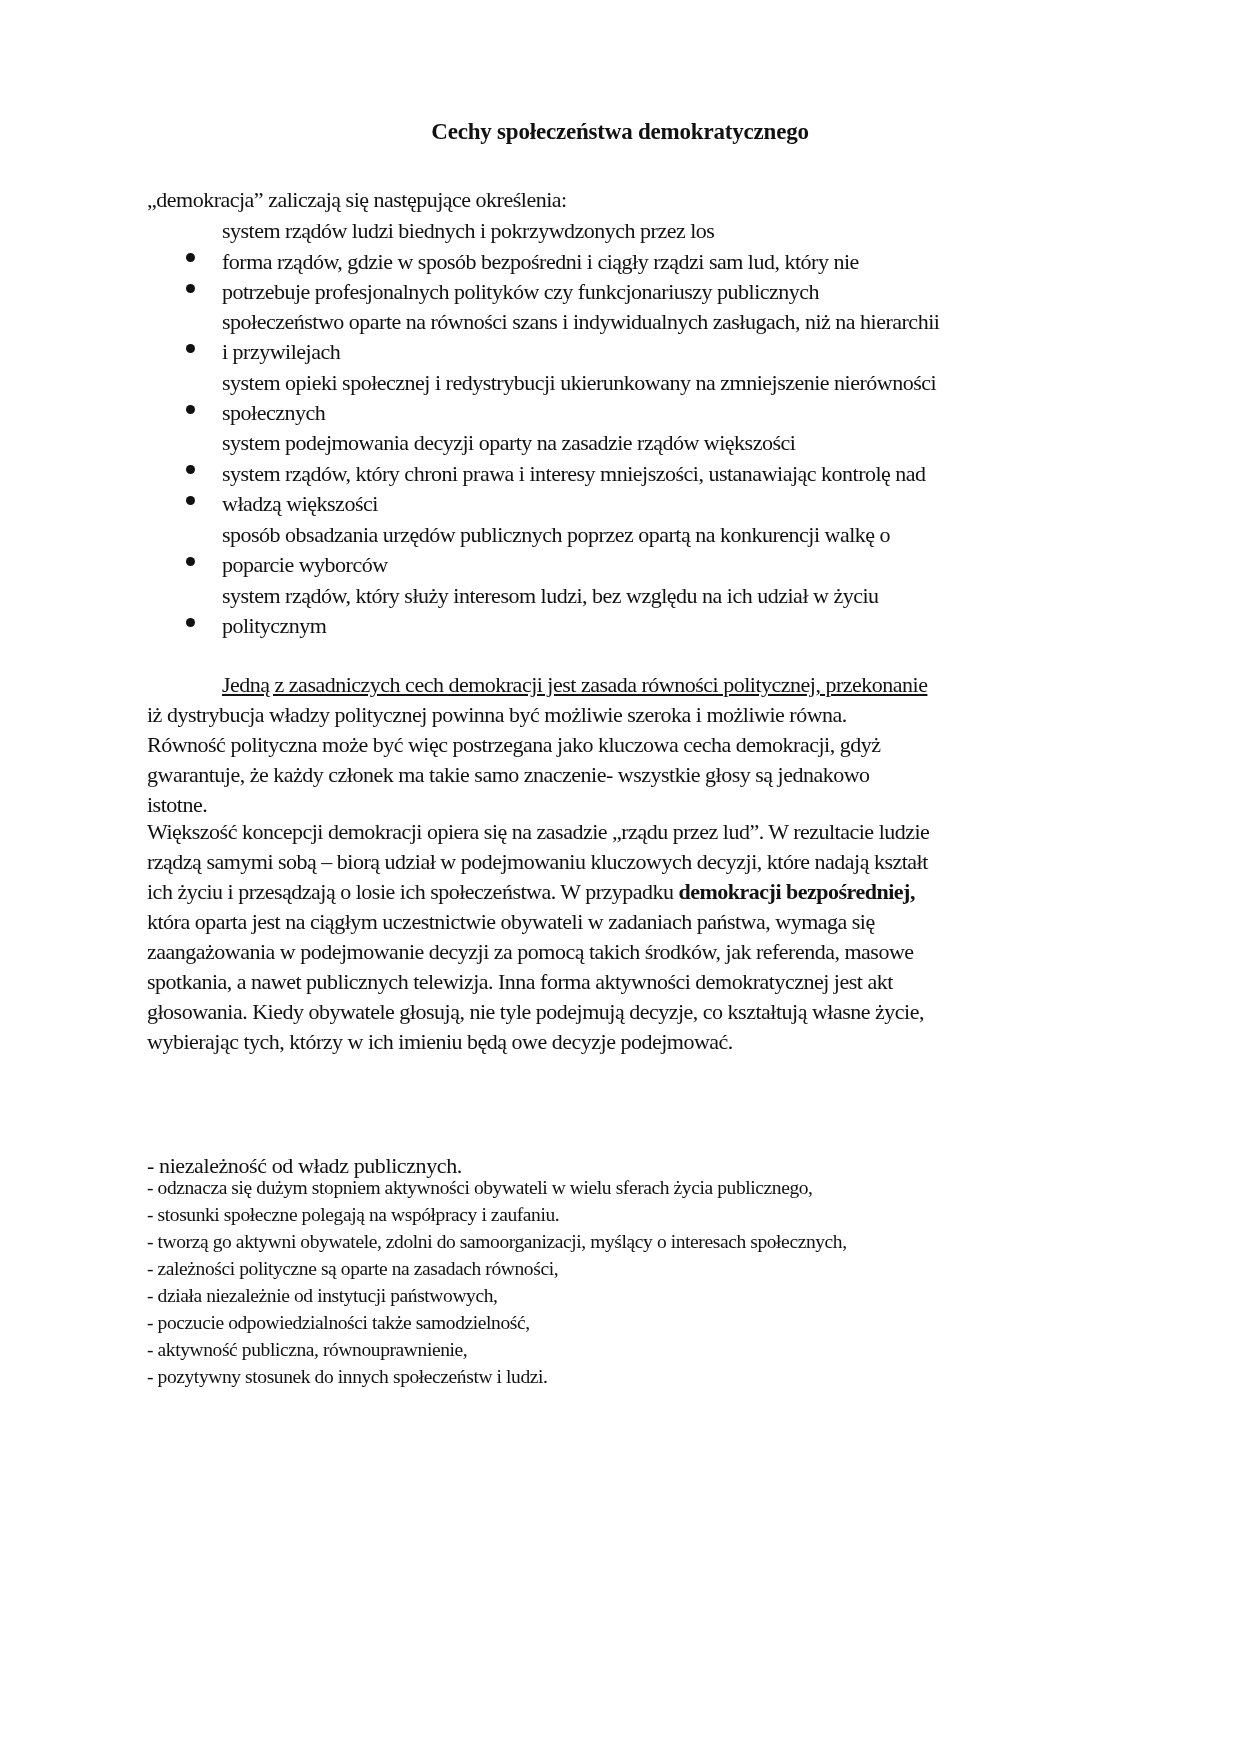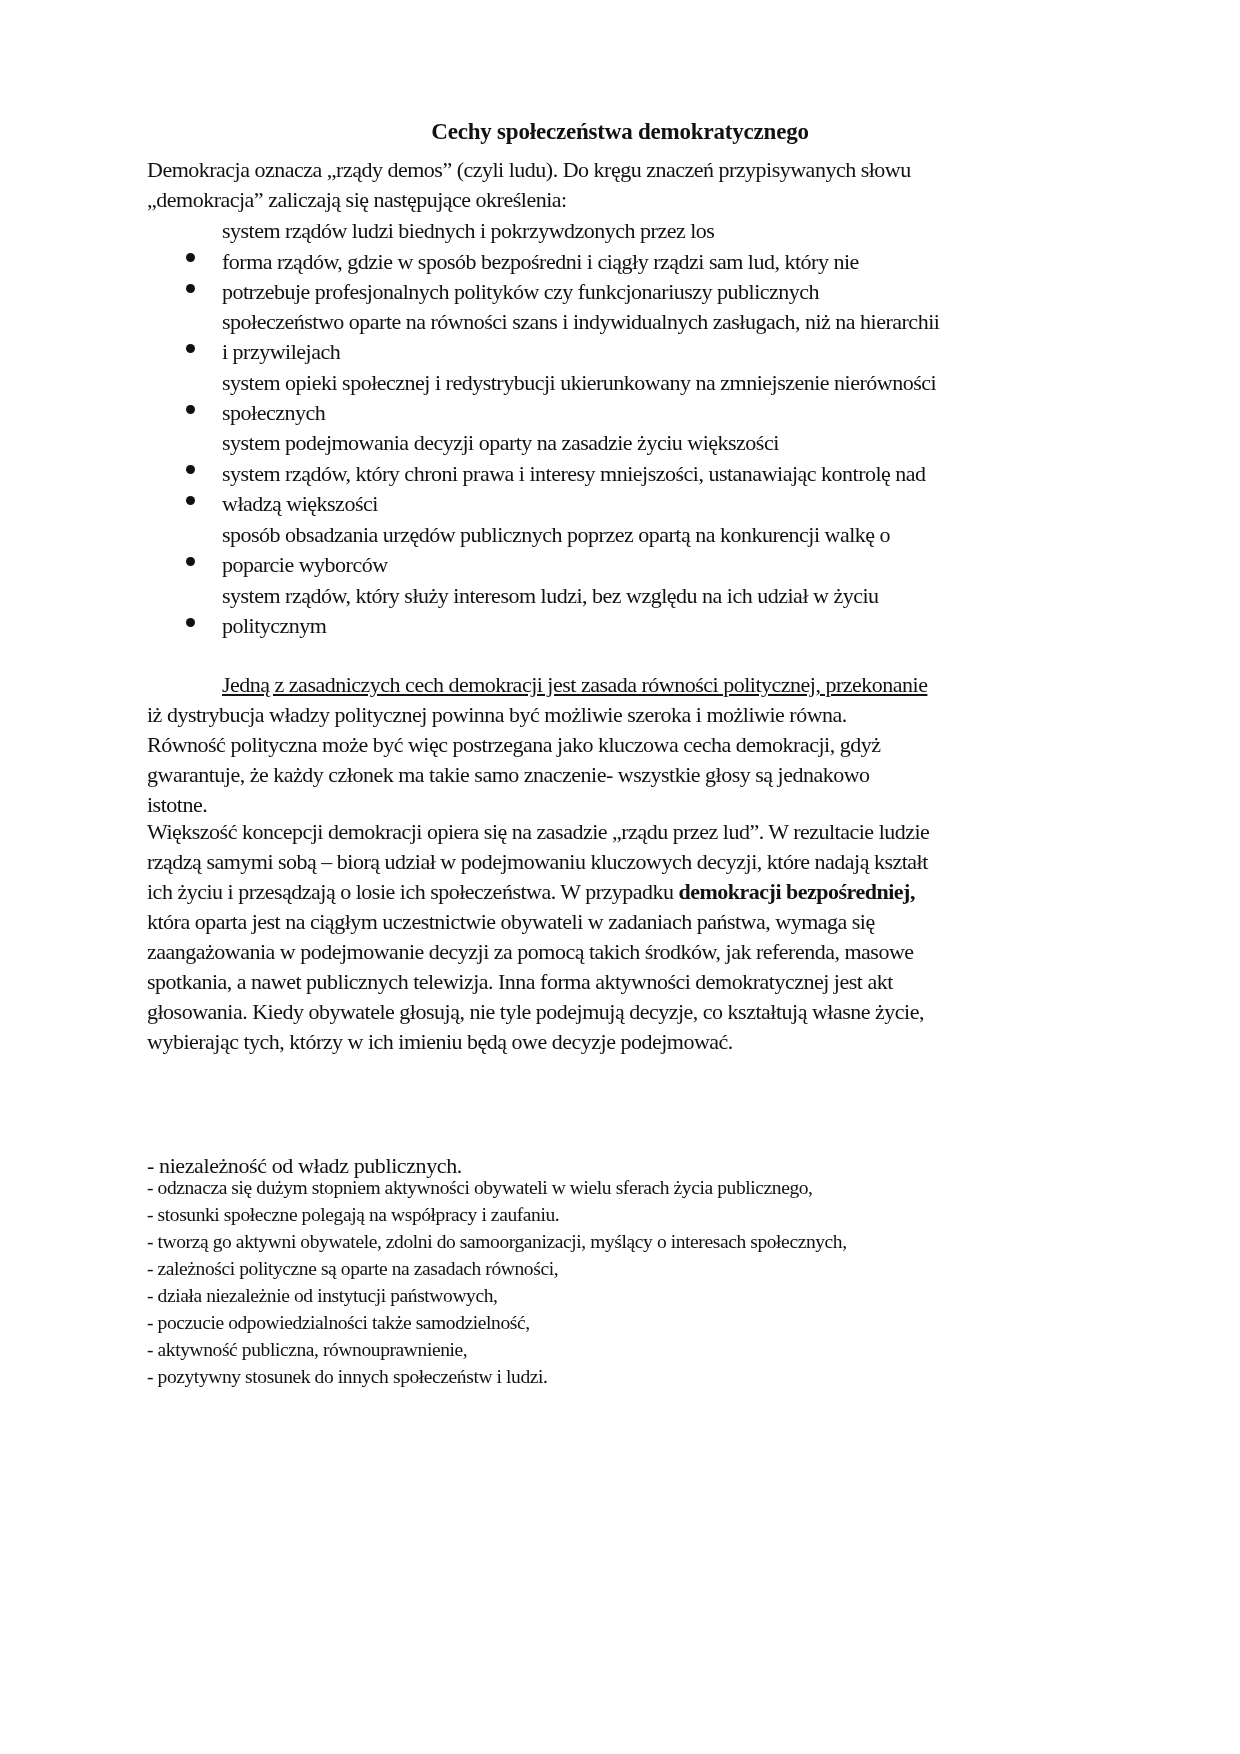--- a/index.html
+++ b/index.html
@@ -80,21 +80,20 @@
       margin-top: 7px;
     }
   </style>
 </head>
 <body>
 
 <div class="page">
 
   <div class="title">Cechy społeczeństwa demokratycznego</div>
 
-  <div class="line" style="top:155px">Demokracja oznacza „rządy demos” (czyli ludu). Do kręgu znaczeń przypisywanych słowu</div>
   <div class="line" style="top:185px">„demokracja” zaliczają się następujące  określenia:</div>
 
   <div>
     <div>
       <span class="bullet-dot" style="top:253px"></span>
       <div class="line bullet-text" style="top:216px">system rządów ludzi biednych i pokrzywdzonych przez los</div>
     </div>
     <div>
       <span class="bullet-dot" style="top:284px"></span>
       <div class="line bullet-text" style="top:247px">forma rządów, gdzie w sposób bezpośredni i ciągły rządzi sam lud, który nie</div>
@@ -105,21 +104,21 @@
       <div class="line bullet-text" style="top:307px">społeczeństwo oparte na równości szans i indywidualnych zasługach, niż na hierarchii</div>
       <div class="line bullet-text" style="top:337px">i przywilejach</div>
     </div>
     <div>
       <span class="bullet-dot" style="top:405px"></span>
       <div class="line bullet-text" style="top:368px">system opieki społecznej i redystrybucji ukierunkowany na zmniejszenie nierówności</div>
       <div class="line bullet-text" style="top:398px">społecznych</div>
     </div>
     <div>
       <span class="bullet-dot" style="top:465px"></span>
-      <div class="line bullet-text" style="top:428px">system podejmowania decyzji oparty na zasadzie życiu większości</div>
+      <div class="line bullet-text" style="top:428px">system podejmowania decyzji oparty na zasadzie rządów większości</div>
     </div>
     <div>
       <span class="bullet-dot" style="top:496px"></span>
       <div class="line bullet-text" style="top:459px">system rządów, który chroni prawa i interesy mniejszości, ustanawiając kontrolę nad</div>
       <div class="line bullet-text" style="top:489px">władzą większości</div>
     </div>
     <div>
       <span class="bullet-dot" style="top:557px"></span>
       <div class="line bullet-text" style="top:520px">sposób obsadzania urzędów publicznych poprzez opartą na konkurencji walkę o</div>
       <div class="line bullet-text" style="top:550px">poparcie wyborców</div>

